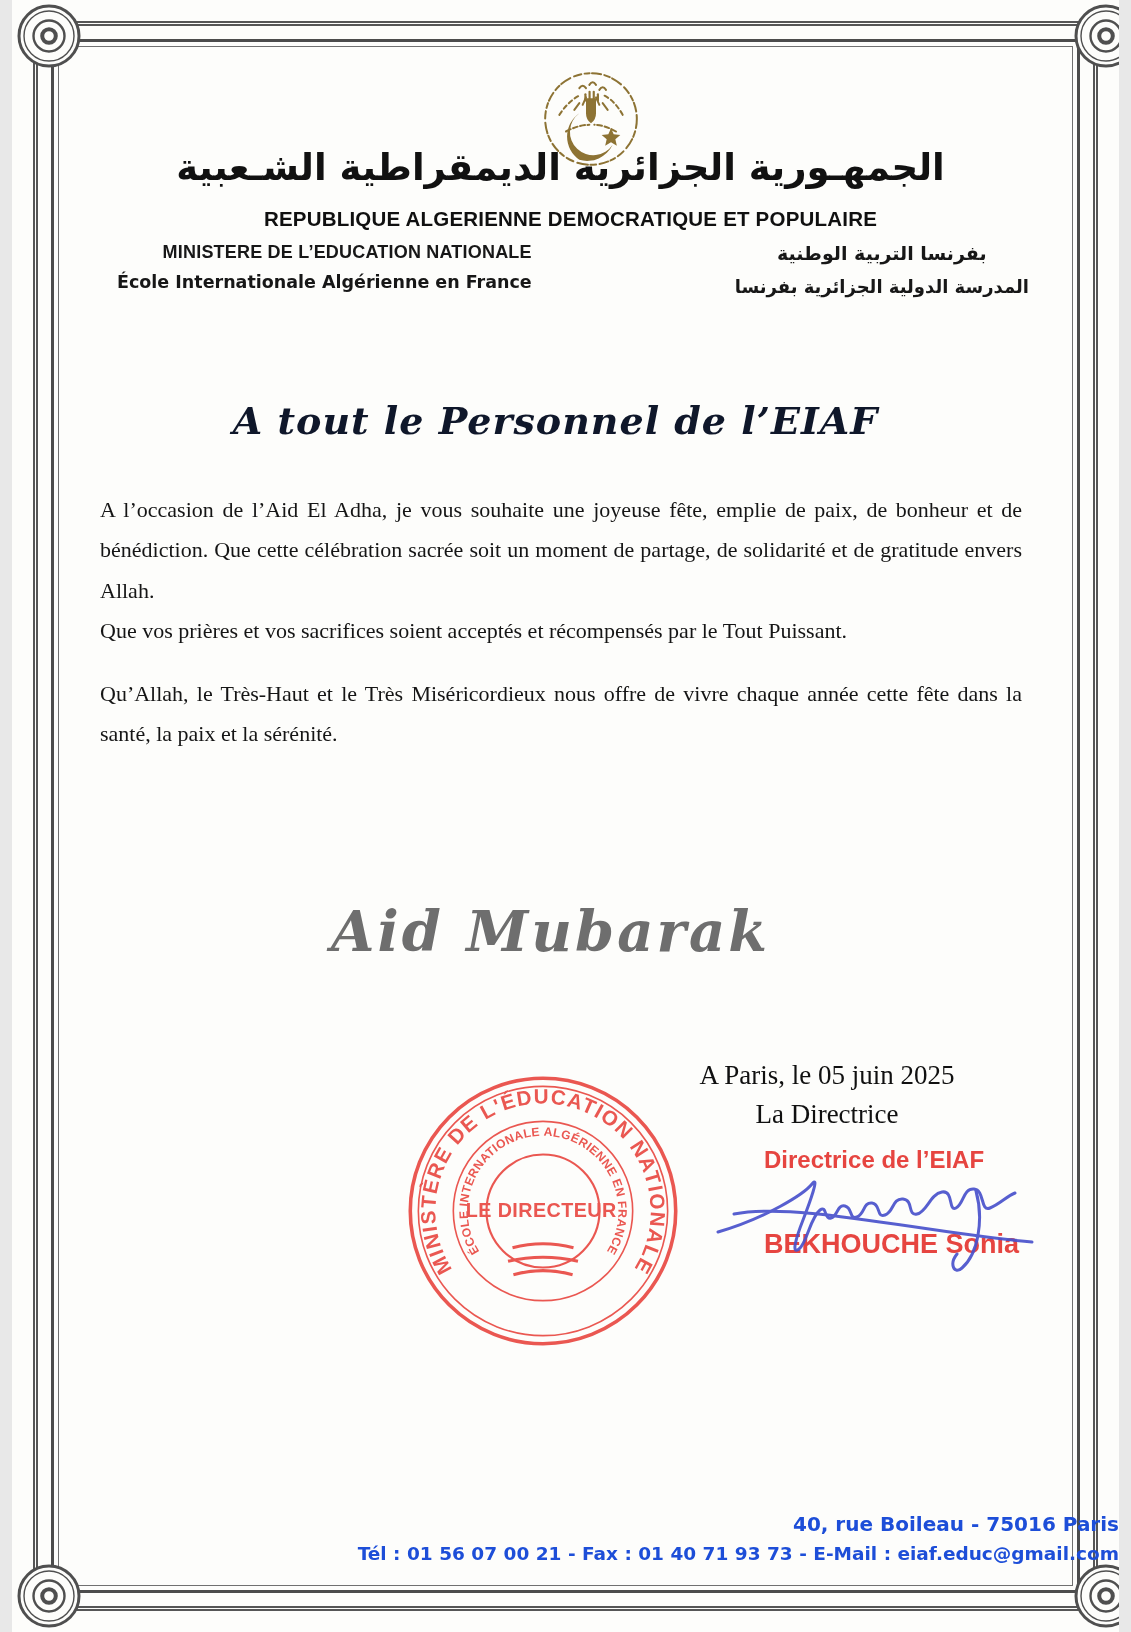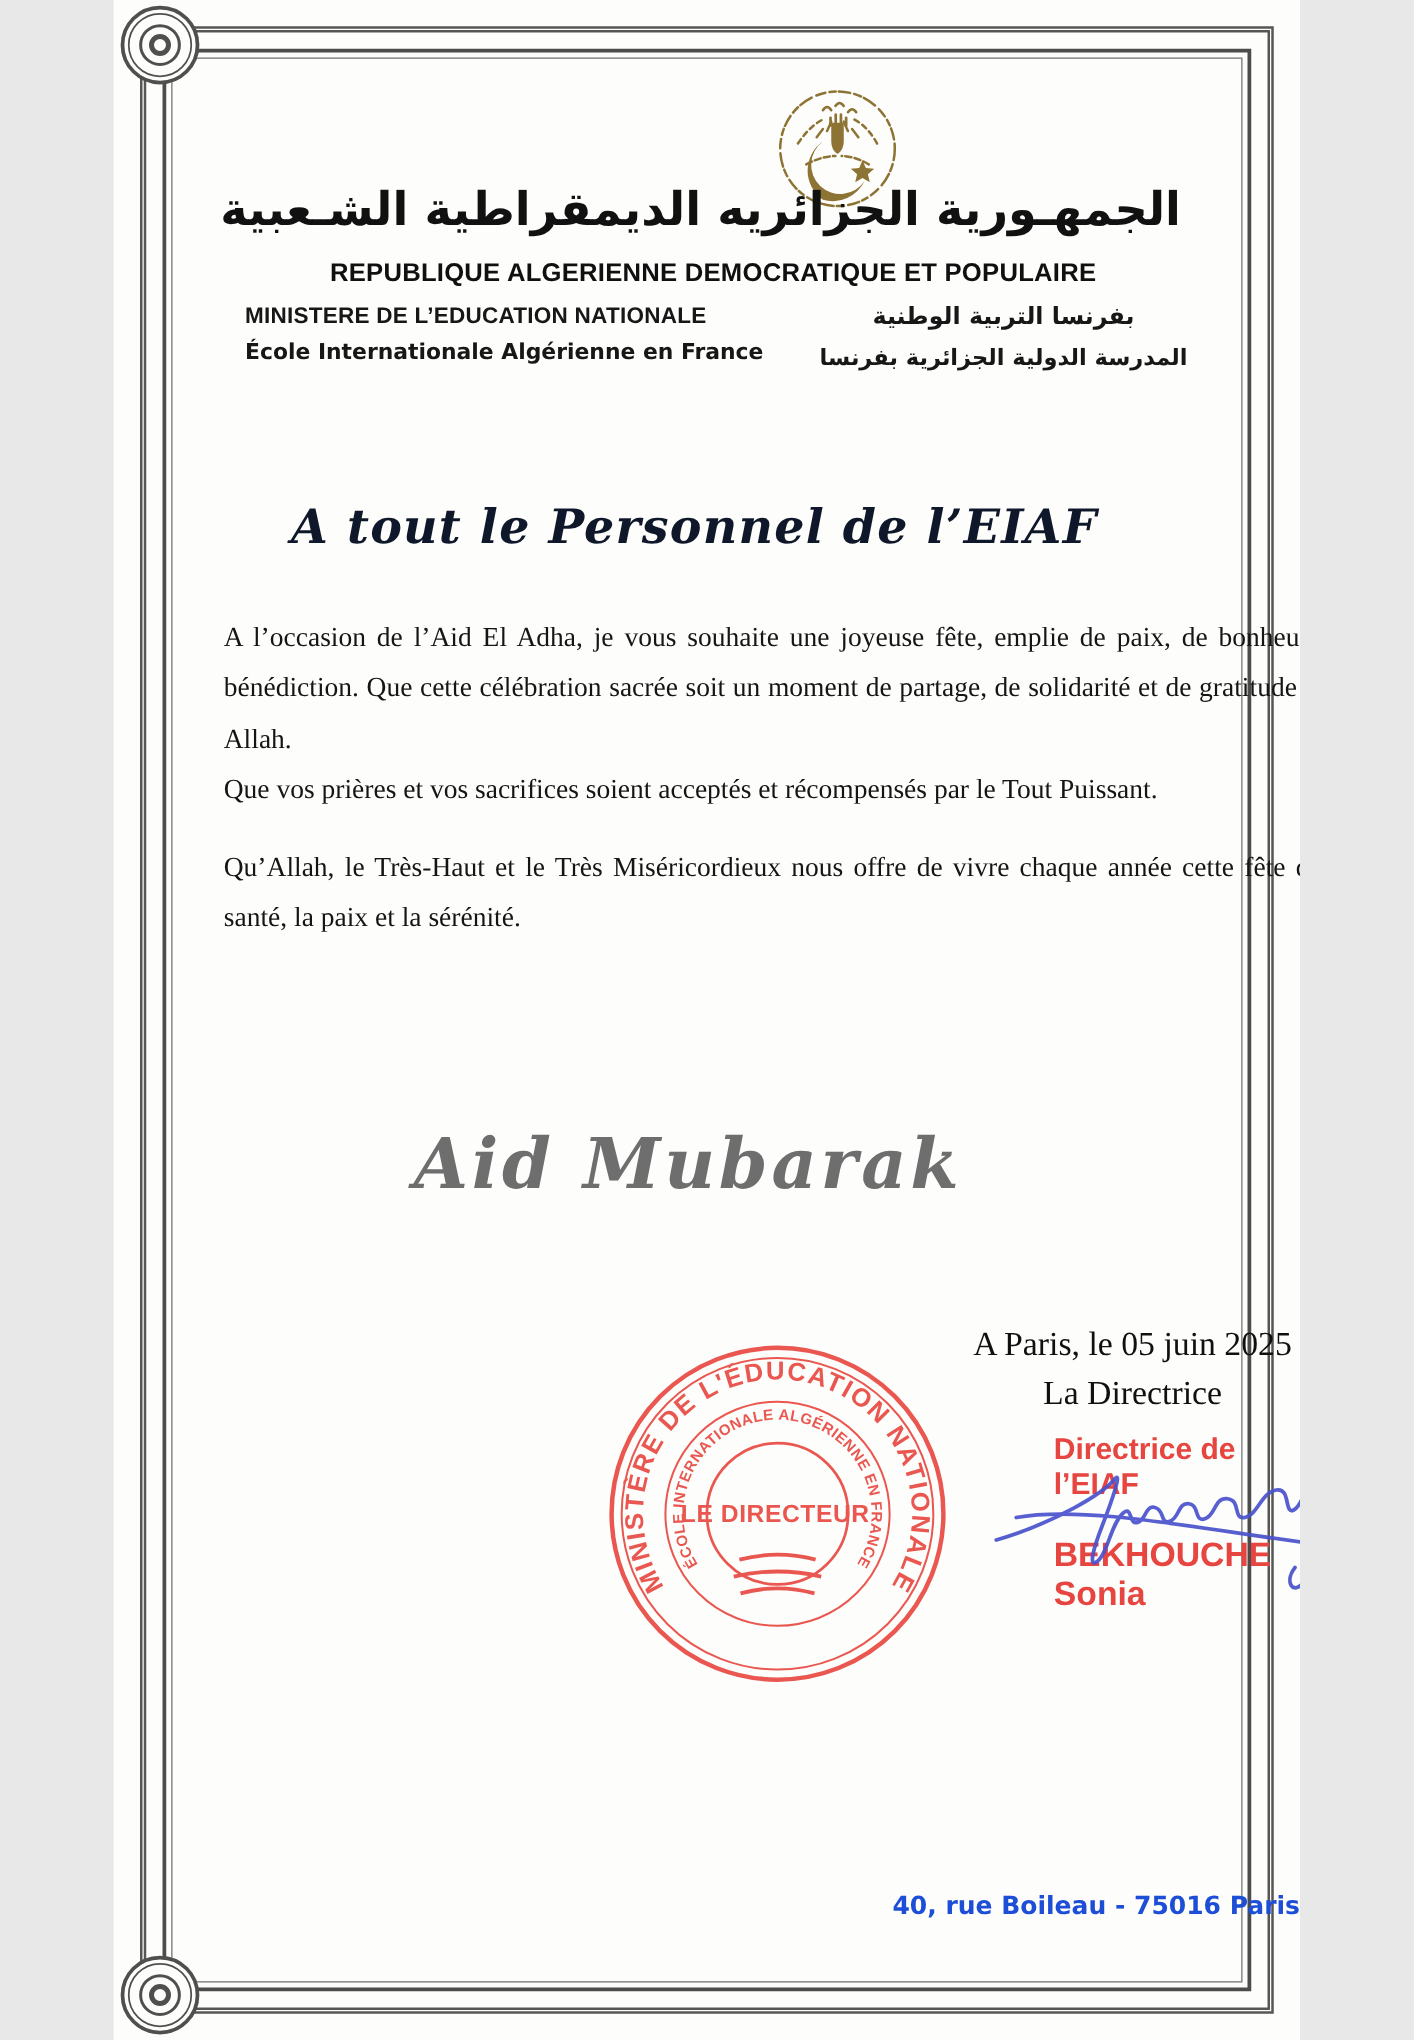--- a/index.html
+++ b/index.html
@@ -1,17 +1,17 @@
 <!DOCTYPE html>
 <html><head>
 <meta charset="utf-8">
 <style>
   html,body { margin:0; padding:0; background:#e8e8e8; }
   .page {
-    position:relative; width:949px; height:1632px; margin:0 auto;
+    position:relative; width:1107px; height:1632px; margin:0 auto;
     background:#fdfdfb; overflow:hidden;
     font-family:"Liberation Serif", serif; color:#171717;
   }
 
   
   .rail { position:absolute; pointer-events:none; }
   .rail1 { inset:21px; border:5px double #565656; }
   .rail2 { inset:39px; border:3px solid #4c4c4c; }
   .rail3 { inset:46px; border:1px solid #707070; }
   .corner { position:absolute; width:72px; height:72px; }
@@ -27,21 +27,21 @@
     font-family:"DejaVu Sans", sans-serif; font-weight:bold; font-size:37px; color:#111;
   }
   .french-republic {
     position:absolute; left:0; right:10px; top:207px; text-align:center;
     font-family:Liberation Sans, sans-serif; font-weight:bold; font-size:20.5px; letter-spacing:.2px; color:#101010;padding-left:20px;
   }
   .ministry-row {
     position:absolute; left:105px; right:90px; top:242px;
     display:flex; justify-content:space-between; align-items:flex-start;
   }
-  .ministry-fr { text-align:left; font-family:"Liberation Sans", sans-serif; font-weight:bold; }
+  .ministry-fr { text-align:right; font-family:"Liberation Sans", sans-serif; font-weight:bold; }
   .ministry-fr .l1 { font-size:18px; letter-spacing:.2px; }
   .ministry-fr .l2 { font-size:17.5px; margin-top:9px; font-family:"DejaVu Sans", sans-serif; }
   .ministry-ar { text-align:center; font-family:"DejaVu Sans", sans-serif; font-weight:bold; direction:rtl; }
   .ministry-ar .l1 { font-size:19px; }
   .ministry-ar .l2 { font-size:18px; margin-top:12px; }
 
   
   .letter-title {
     position:absolute; left:0; right:20px; top:398px; text-align:center;
     font-family:"DejaVu Serif", serif; font-style:italic; font-weight:bold;
@@ -199,15 +199,16 @@
       <path d="M 8 74 C 56 60 94 36 102 26 C 110 16 100 44 93 62 C 86 80 81 97 89 91 C 97 85 100 60 110 52 C 117 47 114 62 121 60 C 128 58 127 46 135 48 C 143 50 139 62 147 59 C 155 56 153 44 162 45 C 171 46 166 60 175 57 C 184 54 182 40 193 41 C 204 42 197 58 207 56 C 217 54 220 36 232 34 C 244 32 238 54 246 50 C 254 46 253 30 264 31 C 275 32 270 54 280 50 C 290 46 297 38 305 35"></path>
       <path d="M 24 56 C 90 44 210 74 322 84"></path>
       <path d="M 266 33 C 274 62 268 96 252 110 C 244 117 239 106 247 96"></path>
     </g>
   </svg>
 
   <div class="name-red">BEKHOUCHE Sonia</div>
 
   <div class="footer">
     <div class="addr">40, rue Boileau - 75016 Paris</div>
+    <div class="contacts">Tél : 01 56 07 00 21 - Fax : 01 40 71 93 73 - E-Mail : eiaf.educ@gmail.com</div>
   </div>
 
 </div>
 
 </body></html>

